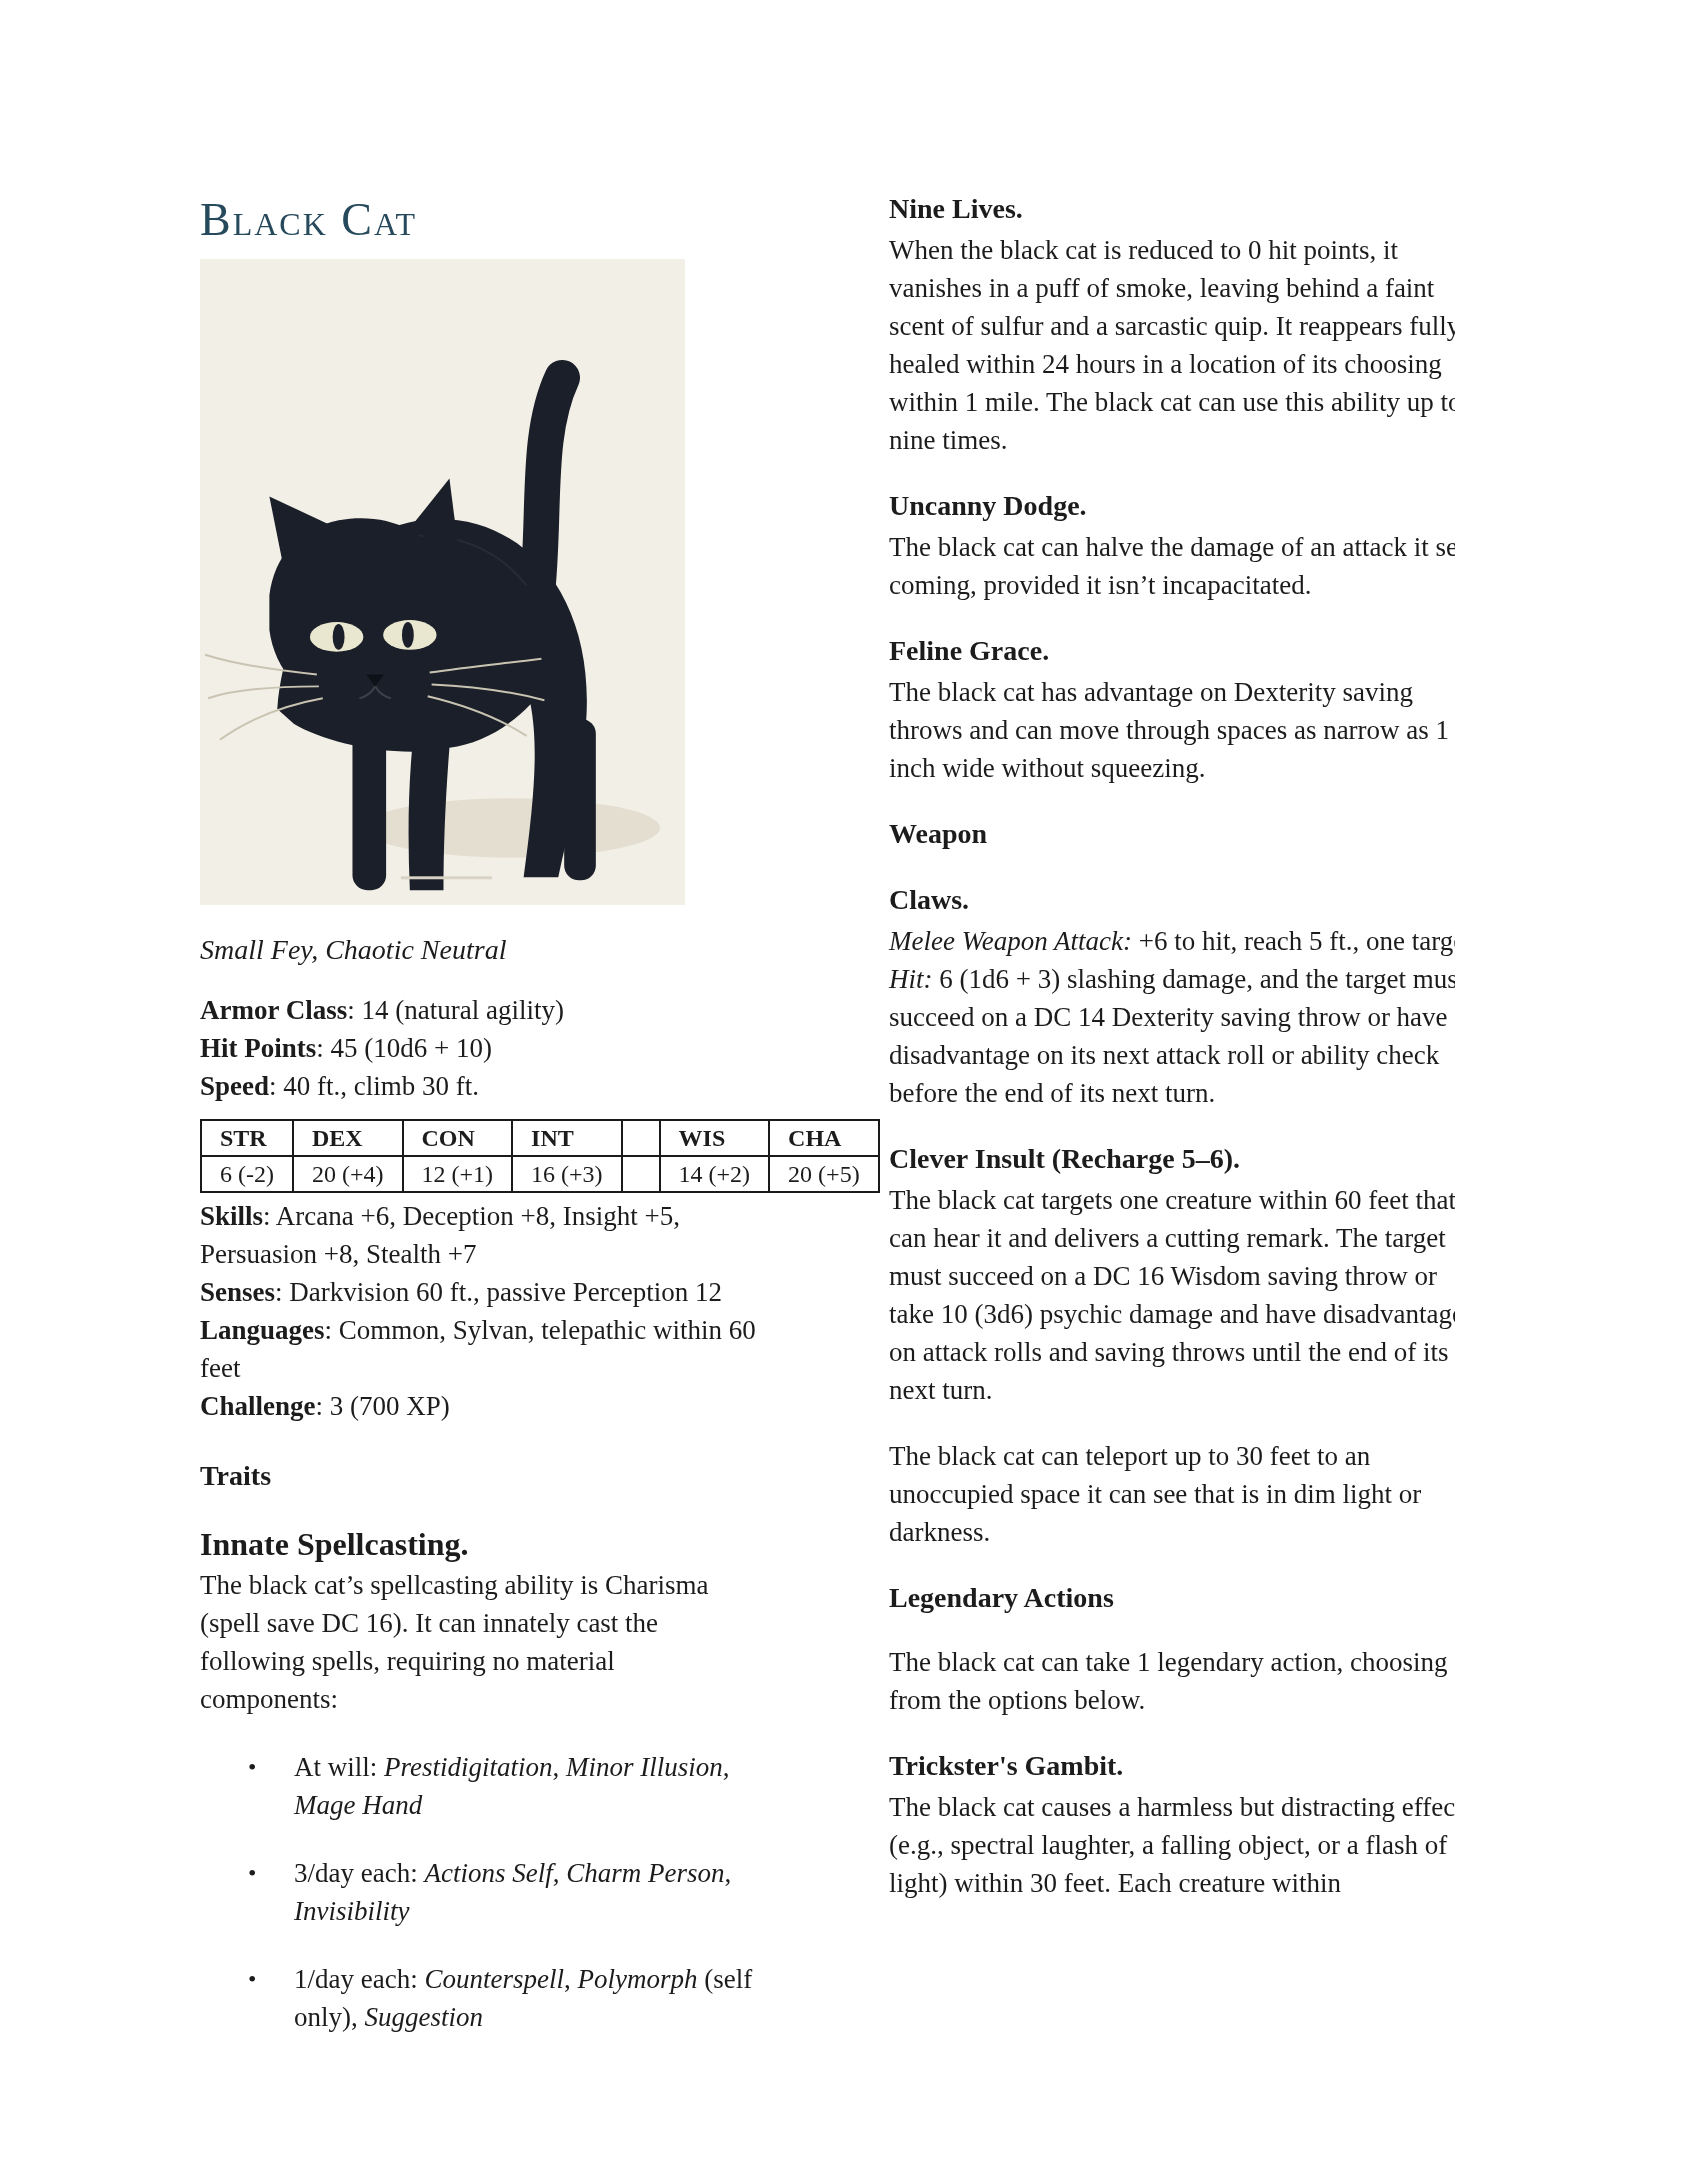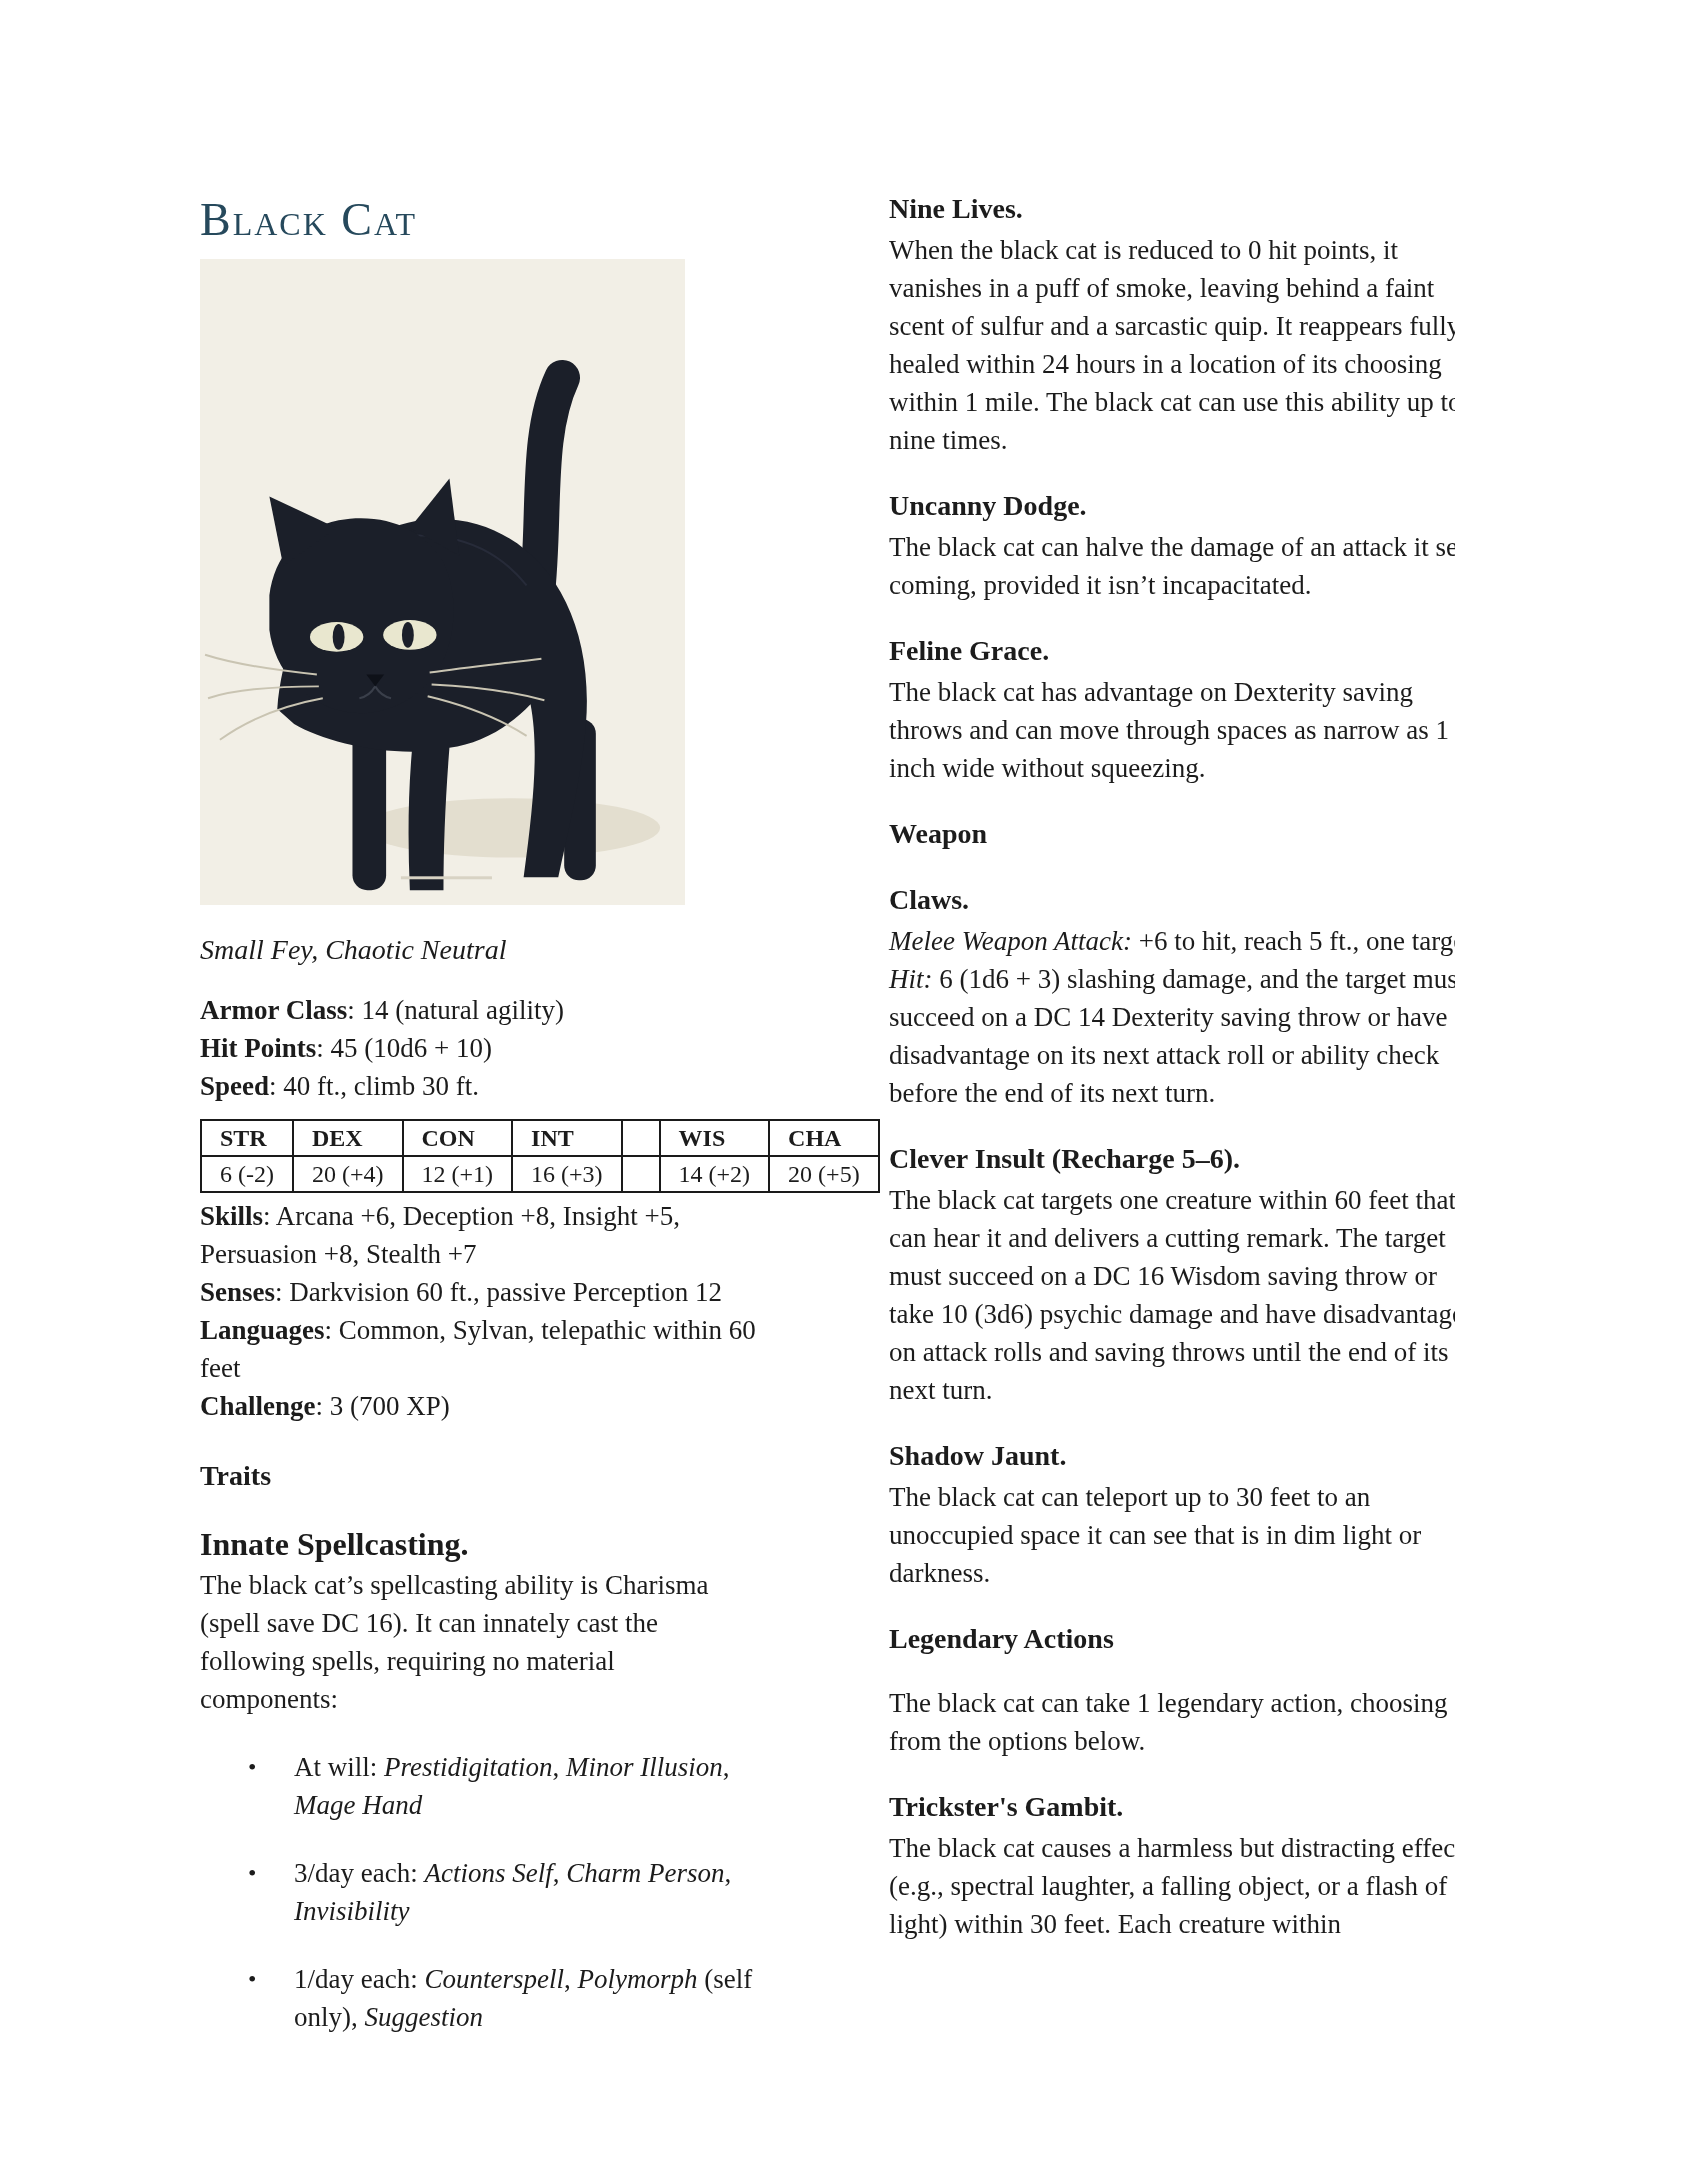--- a/index.html
+++ b/index.html
@@ -210,21 +210,20 @@
       <div class="sec-h">Claws.</div>
       <div class="sec-b body-text"><em>Melee Weapon Attack:</em><span> +6 to hit, reach 5 ft., one target.</span><br><em>Hit:</em><span> 6 (1d6 + 3) slashing damage, and the target must succeed on a DC 14 Dexterity saving throw or have disadvantage on its next attack roll or ability check before the end of its next turn.</span></div>
     </div>
 
     <div class="section">
       <div class="sec-h">Clever Insult (Recharge 5–6).</div>
       <div class="sec-b body-text">The black cat targets one creature within 60 feet that can hear it and delivers a cutting remark. The target must succeed on a DC 16 Wisdom saving throw or take 10 (3d6) psychic damage and have disadvantage on attack rolls and saving throws until the end of its next turn.</div>
     </div>
 
     <div class="section">
-      <div class="sec-h">Shadow Jaunt.</div>
       <div class="sec-b body-text">The black cat can teleport up to 30 feet to an unoccupied space it can see that is in dim light or darkness.</div>
     </div>
 
     <div class="section">
       <div class="sec-h">Legendary Actions</div>
     </div>
 
     <div class="para-only body-text">The black cat can take 1 legendary action, choosing from the options below.</div>
 
     <div class="section">

